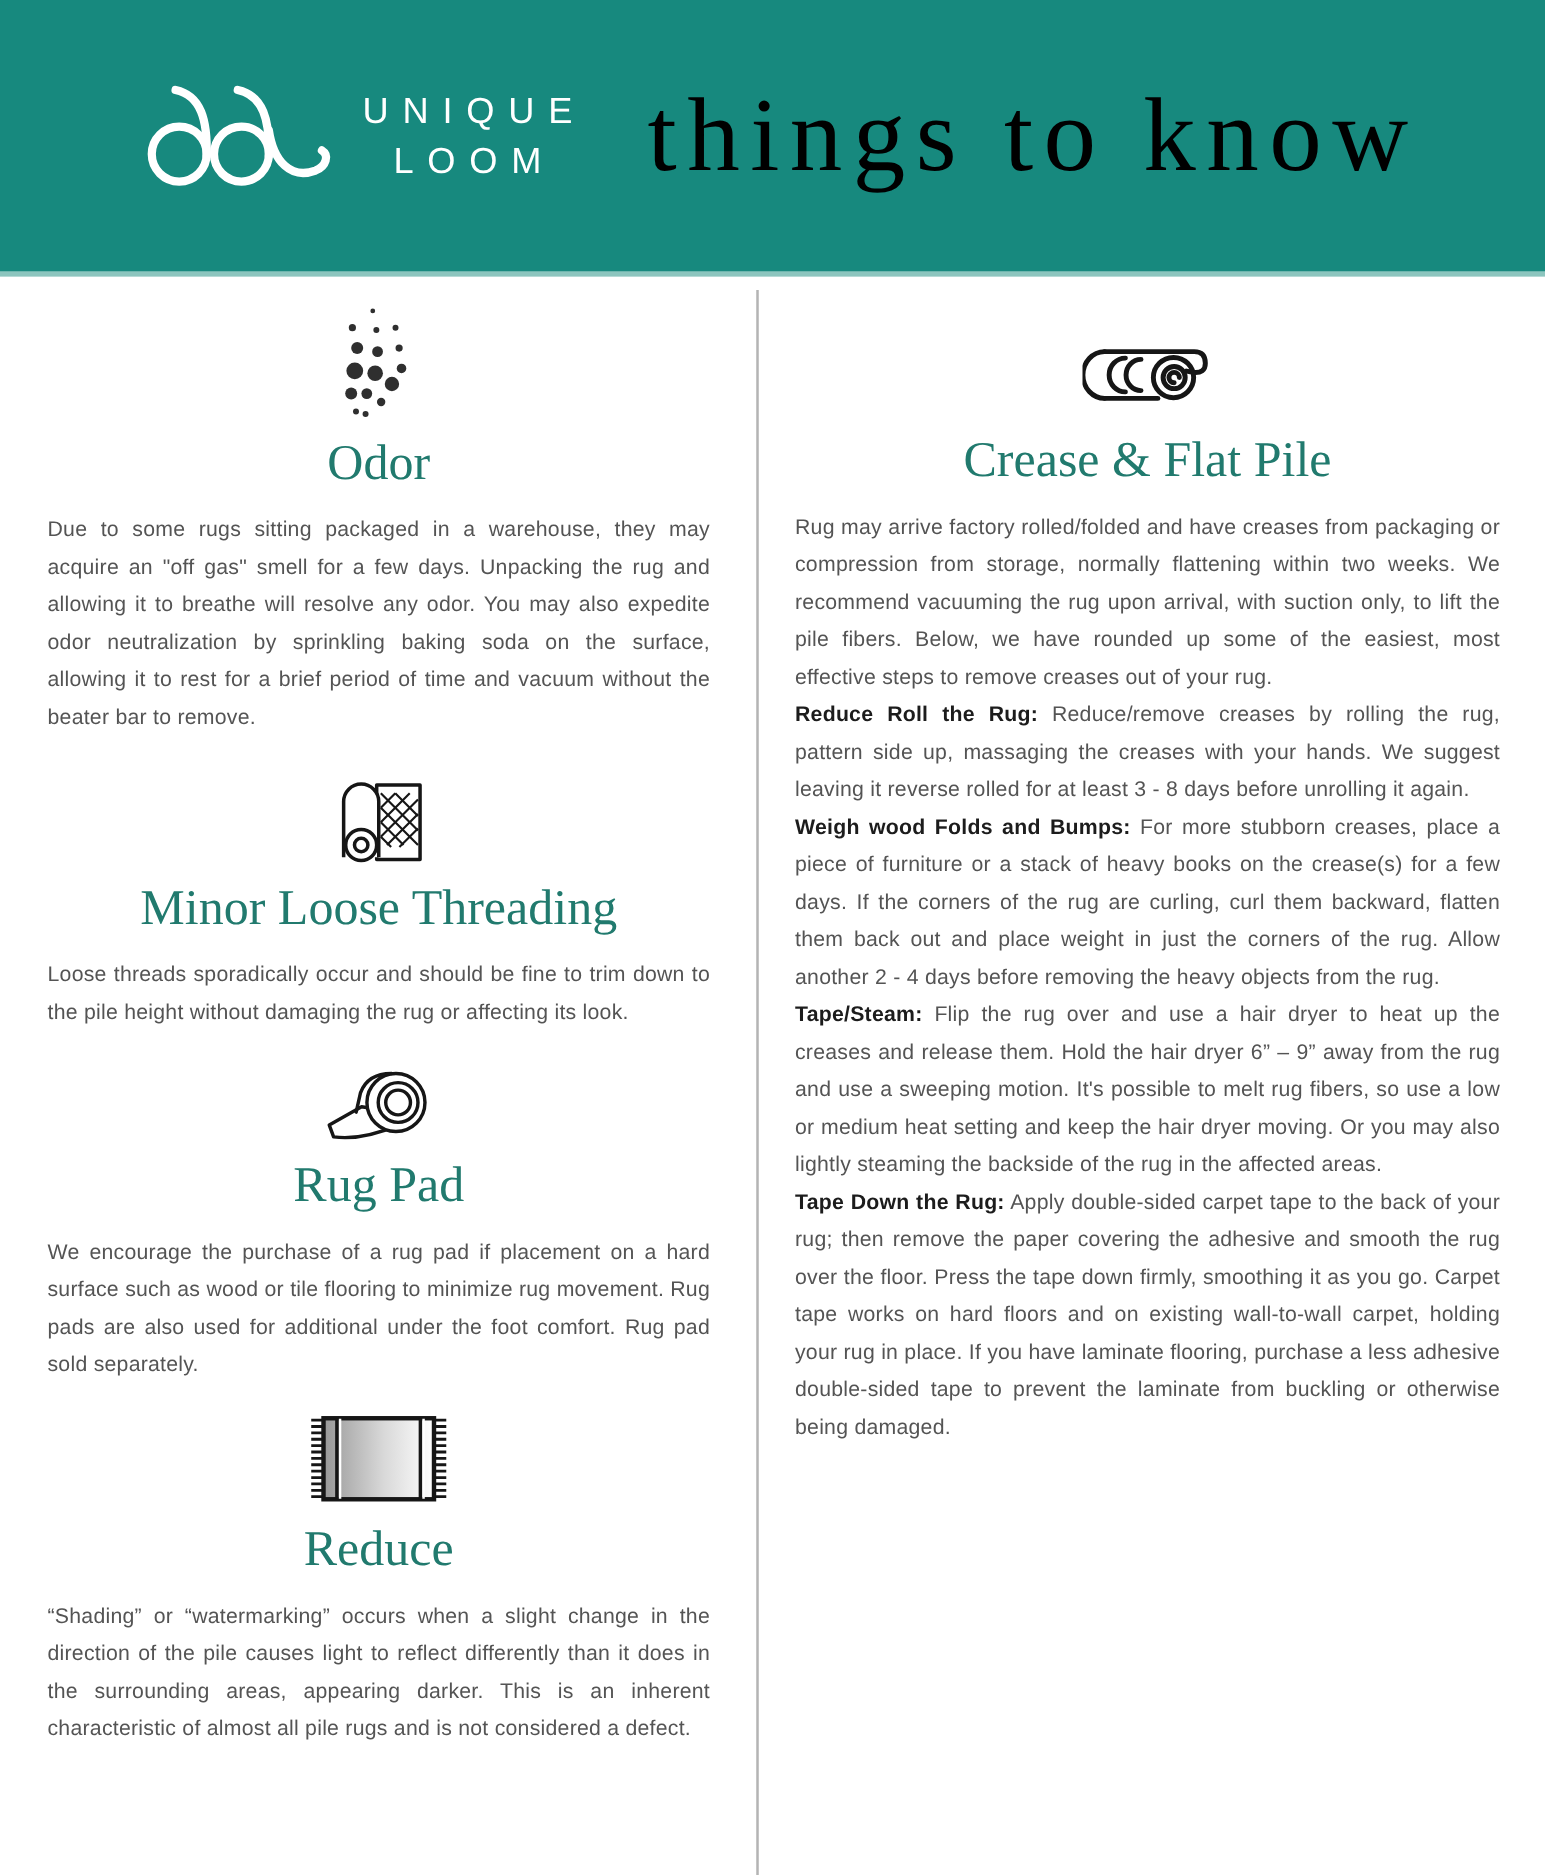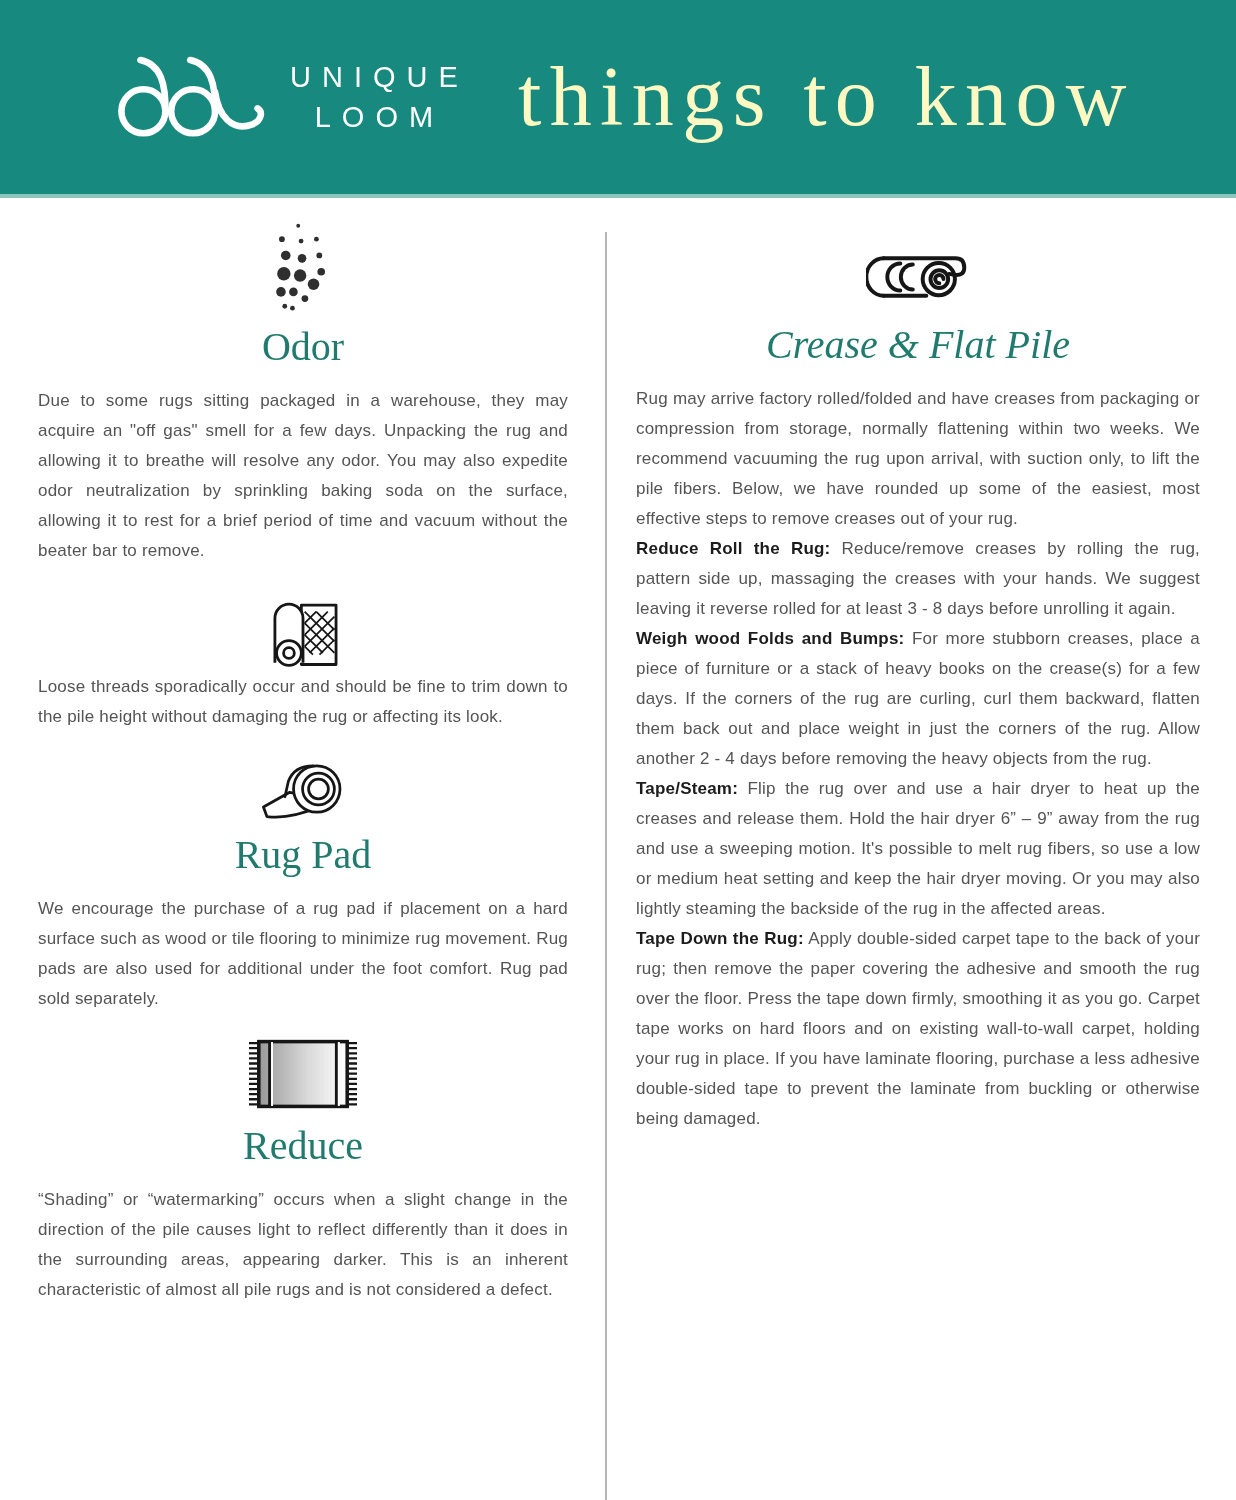--- a/index.html
+++ b/index.html
@@ -1,24 +1,24 @@
 <!DOCTYPE html>
 <html><head>
 <meta charset="utf-8">
 <style>
   html,body{margin:0;padding:0;background:#ffffff;}
   .page{position:relative;width:1236px;height:1500px;background:#ffffff;overflow:hidden;
         font-family:"Liberation Sans",sans-serif;}
   
-  .header{height:198px;background:#17897e;border-bottom:4px solid #8cc5be;
+  .header{height:221px;background:#17897e;border-bottom:4px solid #8cc5be;
           display:flex;align-items:center;padding-left:98px;box-sizing:border-box;}
   .logo-wrap{display:flex;align-items:center;}
   .brand-text{color:#ffffff;font-size:29px;letter-spacing:0.38em;line-height:40px;
               margin-left:20px;text-align:center;font-weight:400;}
-  .page-title{flex:1;text-align:center;padding-right:52px;color:#fef9c3;
+  .page-title{flex:1;text-align:center;padding-right:52px;color:#000000;
               font-family:"Liberation Serif",serif;font-size:84px;font-weight:400;
               letter-spacing:0.10em;line-height:1;}
   
   .content{display:grid;grid-template-columns:606px 630px;}
   .col{box-sizing:border-box;}
   .col-left{padding:0 38px 0 38px;}
   .col-right{padding:0 36px 0 30px;}
   .divider{position:absolute;left:605px;top:232px;bottom:0;width:2px;background:#b4b4b4;}
   
   .icon-wrap{display:flex;justify-content:center;}
@@ -32,21 +32,21 @@
   .sec-odor h2{margin-top:12px;}
   .sec-threading .icon-wrap{margin-top:20px;}
   .sec-threading h2{margin-top:8px;}
   .sec-rugpad .icon-wrap{margin-top:26px;}
   .sec-rugpad h2{margin-top:12px;}
   .sec-shading .icon-wrap{margin-top:24px;}
   .sec-shading h2{margin-top:12px;}
   .sec h2 + .body{margin-top:6px;}
   
   .sec-crease .icon-wrap{margin-top:56px;}
-  .sec-crease h2{margin-top:22px;font-style:italic;}
+  .sec-crease h2{margin-top:22px;}
   .step{margin-top:31px;}
   svg{display:block;}
 </style>
 </head>
 <body>
 
 <div class="page">
 
   <div class="header">
     <div class="logo-wrap">
@@ -104,20 +104,21 @@
             <rect x="44" y="22" width="42" height="72" fill="#ffffff"></rect>
             <g stroke-width="2.1">
               <path d="M48,44 L62,30 M48,58 L76,30 M48,72 L84,36 M54,80 L84,50 M66,82 L84,64"></path>
               <path d="M62,30 L84,52 M48,30 L84,66 M48,44 L84,80 M48,58 L70,80 M48,72 L58,82"></path>
             </g>
             <path d="M12,92 V38 A17,17 0 0 1 46,38 V92" fill="#ffffff"></path>
             <circle cx="29" cy="80" r="15" fill="#ffffff"></circle>
             <circle cx="29" cy="80" r="6.5" fill="#ffffff"></circle>
           </svg>
         </div>
+        <h2>Minor Loose Threading</h2>
         <p class="body">Loose threads sporadically occur and should be fine to trim down to the pile height without damaging the rug or affecting its look.</p>
       </div>
 
       <div class="sec sec-rugpad">
         <div class="icon-wrap">
           <svg width="86" height="62" viewBox="0 0 100 72" fill="none" stroke="#161616" stroke-width="3.2" stroke-linejoin="round" stroke-linecap="round">
             <path d="M34,40 L4,57 L8,68 C30,71 54,63 68,57 L60,44 Z" fill="#ffffff"></path>
             <circle cx="66" cy="36" r="27" fill="#ffffff"></circle>
             <circle cx="68" cy="36" r="18.5"></circle>
             <circle cx="68" cy="36" r="11.5"></circle>

